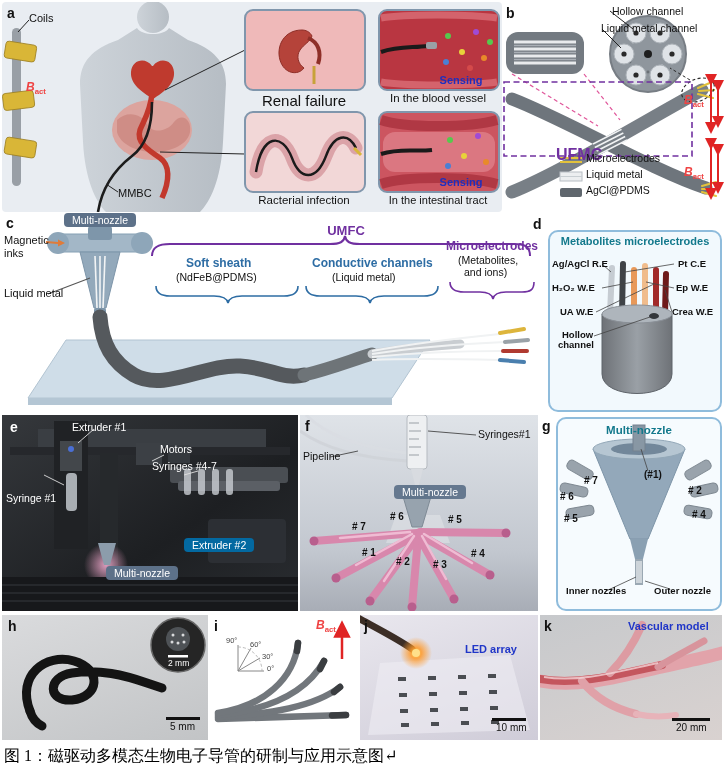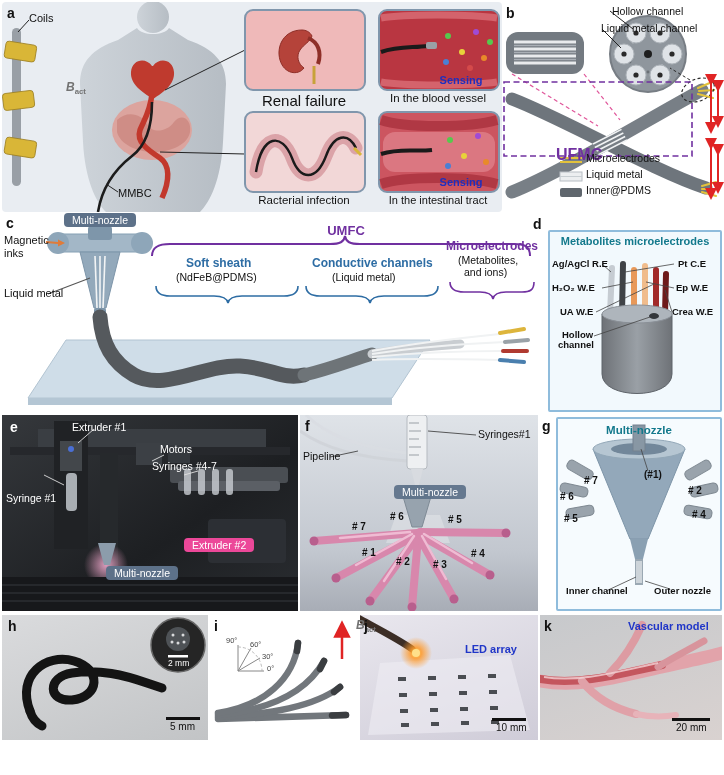--- a/index.html
+++ b/index.html
@@ -19,23 +19,23 @@
   .bold { font-weight:bold; }
   .center { text-align:center; }
   .white { color:#fff; }
   .blue { color:#1f2fbf; }
   .bluebright { color:#2036c8; }
   .teal { color:#13798c; }
   .purple { color:#7030a0; }
   .steel { color:#2e6da4; }
   .tag { position:absolute; font-size:10.5px; color:#fff; background:#5d7189; border-radius:4px;
          padding:1px 8px; z-index:5; white-space:nowrap; }
-  .tag.dark { background:#ec4899;text-align:right; }
-  .boxpanel { position:absolute; border:2px solid #8fbcdc; border-radius:2px; background:#f2f9fd; overflow:hidden; }
-  .bact { font-size:12px; color:#737373; z-index:5;margin-left:40px; }
+  .tag.dark { background:#0369a1;text-align:right; }
+  .boxpanel { position:absolute; border:2px solid #8fbcdc; border-radius:10px; background:#f2f9fd; overflow:hidden; }
+  .bact { font-size:12px; color:#ef4444; z-index:5; }
   .bact i { font-style:italic; font-weight:bold; }
   .bact sub { font-size:0.65em; font-weight:bold; }
   .scalebar { position:absolute; background:#111; height:3px; z-index:5; }
   .photoE { background:linear-gradient(145deg,#35383c,#1d1f22 60%,#2a2d31); overflow:hidden; }
   .photoF { background:linear-gradient(180deg,#dfe3e8,#c2c7cf 70%,#a8adb6); overflow:hidden; }
   .photoH { background:linear-gradient(160deg,#dadbdd,#c2c4c6); overflow:hidden; }
   .photoJ { background:linear-gradient(160deg,#e9e7ee,#cfccd8); overflow:hidden; }
   .photoK { background:linear-gradient(160deg,#c7c9cc,#d9d2d0); overflow:hidden; }
   .caption { position:absolute; font-family:"Liberation Serif","DejaVu Serif",serif; font-size:16px; color:#000; z-index:5; }
 </style>
@@ -221,21 +221,21 @@
   </svg>
 
   <div class="panel-letter" style="left:506px;top:5px">b</div>
   <div class="lbl xsm" style="left:612px;top:5px">Hollow channel</div>
   <div class="lbl xsm" style="left:601px;top:22px">Liquid metal channel</div>
   <div class="lbl purple bold" style="left:556px;top:146px;font-size:16px">UFMC</div>
   <span class="abs bact" style="left:684px;top:93px"><i>B</i><sub>act</sub></span>
   <span class="abs bact" style="left:684px;top:165px"><i>B</i><sub>act</sub></span>
   <div class="lbl xsm" style="left:586px;top:152px">Microelectrodes</div>
   <div class="lbl xsm" style="left:586px;top:168px">Liquid metal</div>
-  <div class="lbl xsm" style="left:586px;top:184px">Inner@PDMS</div>
+  <div class="lbl xsm" style="left:586px;top:184px">AgCl@PDMS</div>
 
   <svg class="abs" style="left:0px;top:212px" width="540" height="202" viewBox="0 0 540 202">
     <g>
       <polygon points="28,186 392,186 430,128 66,128" fill="#cfdde8" stroke="#b2c4d2" stroke-width="1"></polygon>
       <polygon points="28,186 392,186 392,193 28,193" fill="#b4c6d4"></polygon>
     </g>
     <g>
       <rect x="52" y="22" width="96" height="18" rx="9" fill="#a3b7c7" stroke="#85a0b4" stroke-width="1"></rect>
       <circle cx="58" cy="31" r="11" fill="#8ea6b9"></circle>
       <circle cx="142" cy="31" r="11" fill="#8ea6b9"></circle>
@@ -478,21 +478,21 @@
         <line x1="112" y1="170" x2="87" y2="162"></line>
       </g>
     </svg>
     <div class="lbl teal bold center" style="left:0;top:5px;width:162px;font-size:11.5px">Multi-nozzle</div>
     <div class="lbl sm bold" style="left:26px;top:56px"># 7</div>
     <div class="lbl sm bold" style="left:2px;top:72px"># 6</div>
     <div class="lbl sm bold" style="left:6px;top:94px"># 5</div>
     <div class="lbl sm bold" style="left:86px;top:50px">(#1)</div>
     <div class="lbl sm bold" style="left:130px;top:66px"># 2</div>
     <div class="lbl sm bold" style="left:134px;top:90px"># 4</div>
-    <div class="lbl f95 bold" style="left:8px;top:167px">Inner channel</div>
+    <div class="lbl f95 bold" style="left:8px;top:167px">Inner nozzles</div>
     <div class="lbl f95 bold" style="left:96px;top:167px">Outer nozzle</div>
   </div>
 
   <div class="abs photoH" style="left:2px;top:615px;width:206px;height:125px">
     <svg width="206" height="125" viewBox="0 0 206 125">
       <path d="M28,96 C14,60 44,38 72,46 C100,54 98,82 70,85 C46,87 44,62 70,58 C98,54 122,60 145,68 L160,73" stroke="#141414" stroke-width="9" fill="none" stroke-linecap="round"></path>
       <path d="M28,96 C30,103 34,108 40,111" stroke="#141414" stroke-width="9" fill="none" stroke-linecap="round"></path>
       <g>
         <circle cx="176" cy="30" r="27" fill="#252525" stroke="#666" stroke-width="1.5"></circle>
         <circle cx="176" cy="24" r="12" fill="#4e5256"></circle>
@@ -595,14 +595,15 @@
       <path d="M42,66 C56,84 76,94 96,99" stroke="#e0a1a8" stroke-width="8" fill="none" stroke-linecap="round"></path>
       <path d="M96,99 C110,102 124,102 136,100" stroke="#e7b3b9" stroke-width="6" fill="none" stroke-linecap="round"></path>
       <path d="M4,62 C40,68 80,56 118,48" stroke="#f4d3d6" stroke-width="2" fill="none" opacity="0.8"></path>
     </svg>
   </div>
   <div class="panel-letter" style="left:544px;top:618px">k</div>
   <div class="lbl bluebright bold" style="left:628px;top:620px">Vascular model</div>
   <div class="scalebar" style="left:672px;top:718px;width:38px"></div>
   <div class="lbl sm" style="left:676px;top:722px">20 mm</div>
 
+  <div class="caption" style="left:4px;top:746px;width:716px">图 1：磁驱动多模态生物电子导管的研制与应用示意图↵</div>
 
 </div>
 
 </body></html>

